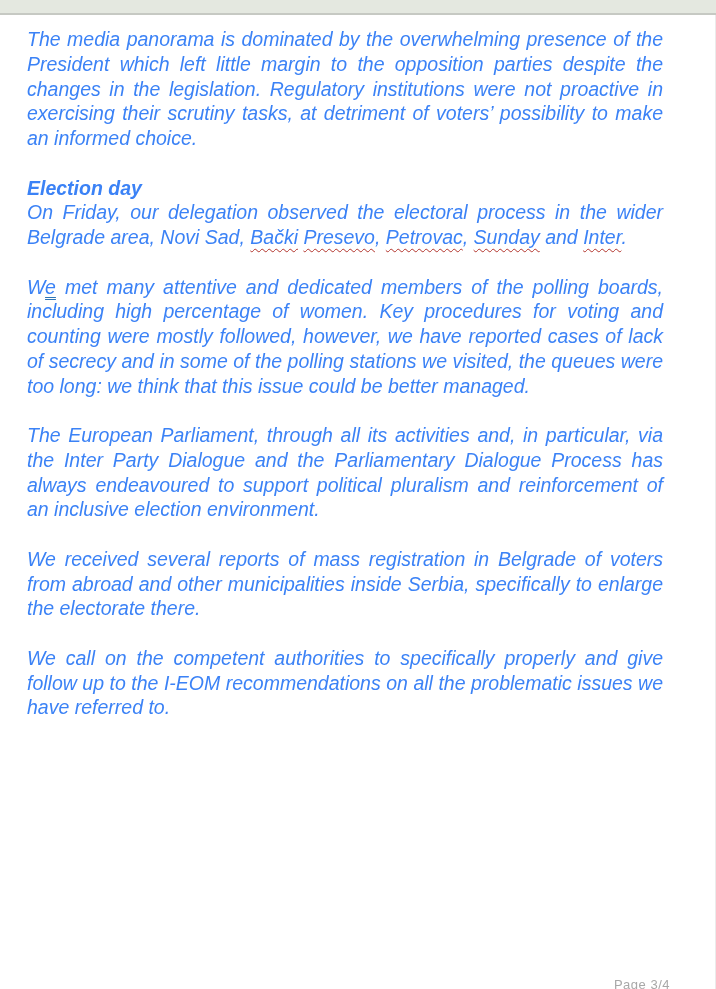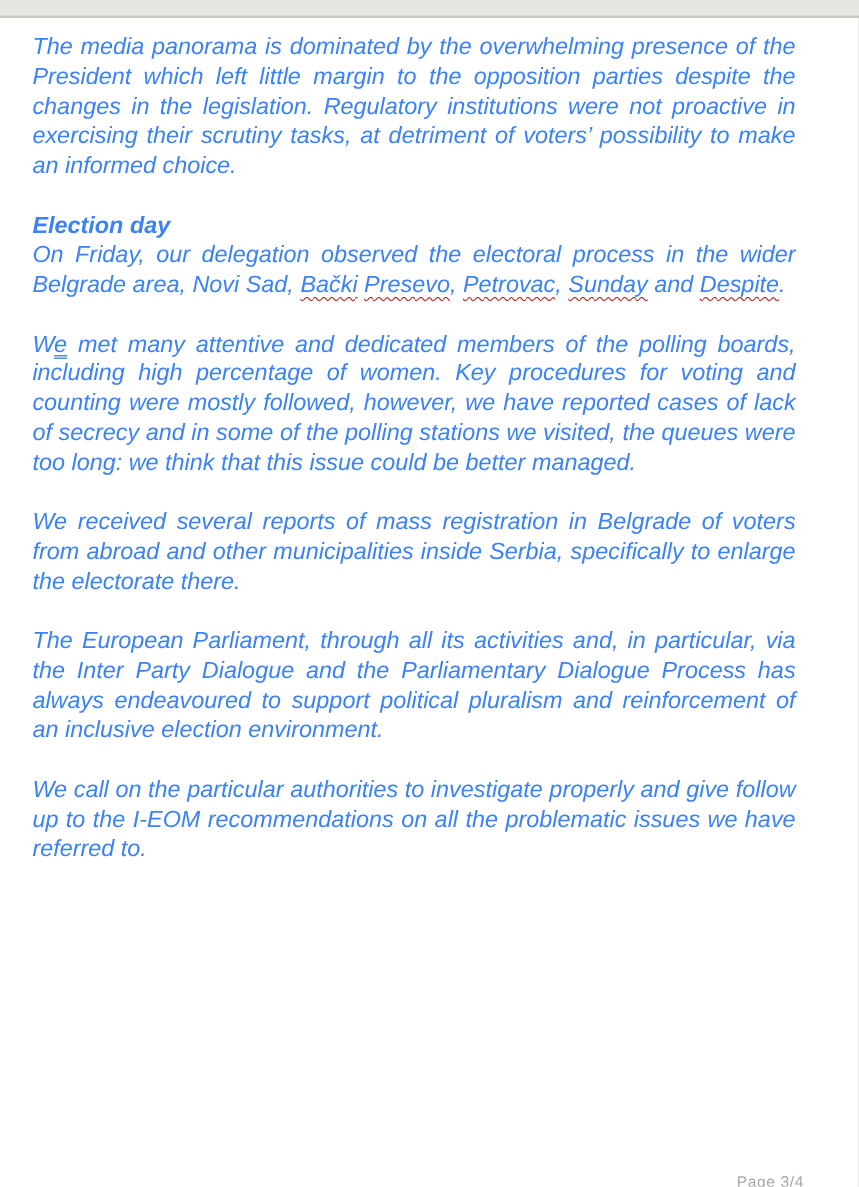--- a/index.html
+++ b/index.html
@@ -75,22 +75,22 @@
 </style>
 </head>
 <body>
 
 <div class="top-bar"></div>
 <div class="right-edge-line"></div>
 
 <div class="doc-body">
     <p class="para"><span>The media panorama is dominated by the overwhelming presence of the President which left little margin to the opposition parties despite the changes in the legislation. Regulatory institutions were not proactive in exercising their scrutiny tasks, at detriment of voters’ possibility to make an informed choice.</span></p>
     <h2 class="heading"><span>Election day</span></h2>
-    <p class="para"><span>On Friday, our delegation observed the electoral process in the wider Belgrade area, Novi Sad, </span><span class="spell">Bački</span><span> </span><span class="spell">Presevo</span><span>, </span><span class="spell">Petrovac</span><span>, </span><span class="spell">Sunday</span><span> and </span><span class="spell">Despite</span><span>.</span></p>
+    <p class="para"><span>On Friday, our delegation observed the electoral process in the wider Belgrade area, Novi Sad, </span><span class="spell">Bački</span><span> </span><span class="spell">Presevo</span><span>, </span><span class="spell">Petrovac</span><span>, </span><span class="spell">Sunday</span><span> and </span><span class="spell">Inter</span><span>.</span></p>
     <p class="para"><span>W</span><span class="grammar">e</span><span> met many attentive and dedicated members of the polling boards, including high percentage of women. Key procedures for voting and counting were mostly followed, however, we have reported cases of lack of secrecy and in some of the polling stations we visited, the queues were too long: we think that this issue could be better managed.</span></p>
+    <p class="para"><span>The European Parliament, through all its activities and, in particular, via the Inter Party Dialogue and the Parliamentary Dialogue Process has always endeavoured to support political pluralism and reinforcement of an inclusive election environment.</span></p>
     <p class="para"><span>We received several reports of mass registration in Belgrade of voters from abroad and other municipalities inside Serbia, specifically to enlarge the electorate there.</span></p>
-    <p class="para"><span>The European Parliament, through all its activities and, in particular, via the Inter Party Dialogue and the Parliamentary Dialogue Process has always endeavoured to support political pluralism and reinforcement of an inclusive election environment.</span></p>
-    <p class="para"><span>We call on the particular authorities to investigate properly and give follow up to the I-EOM recommendations on all the problematic issues we have referred to.</span></p>
+    <p class="para"><span>We call on the competent authorities to specifically properly and give follow up to the I-EOM recommendations on all the problematic issues we have referred to.</span></p>
   </div>
 
 <div class="footer">
   <span>Page 3/4</span>
 </div>
 
 </body></html>

